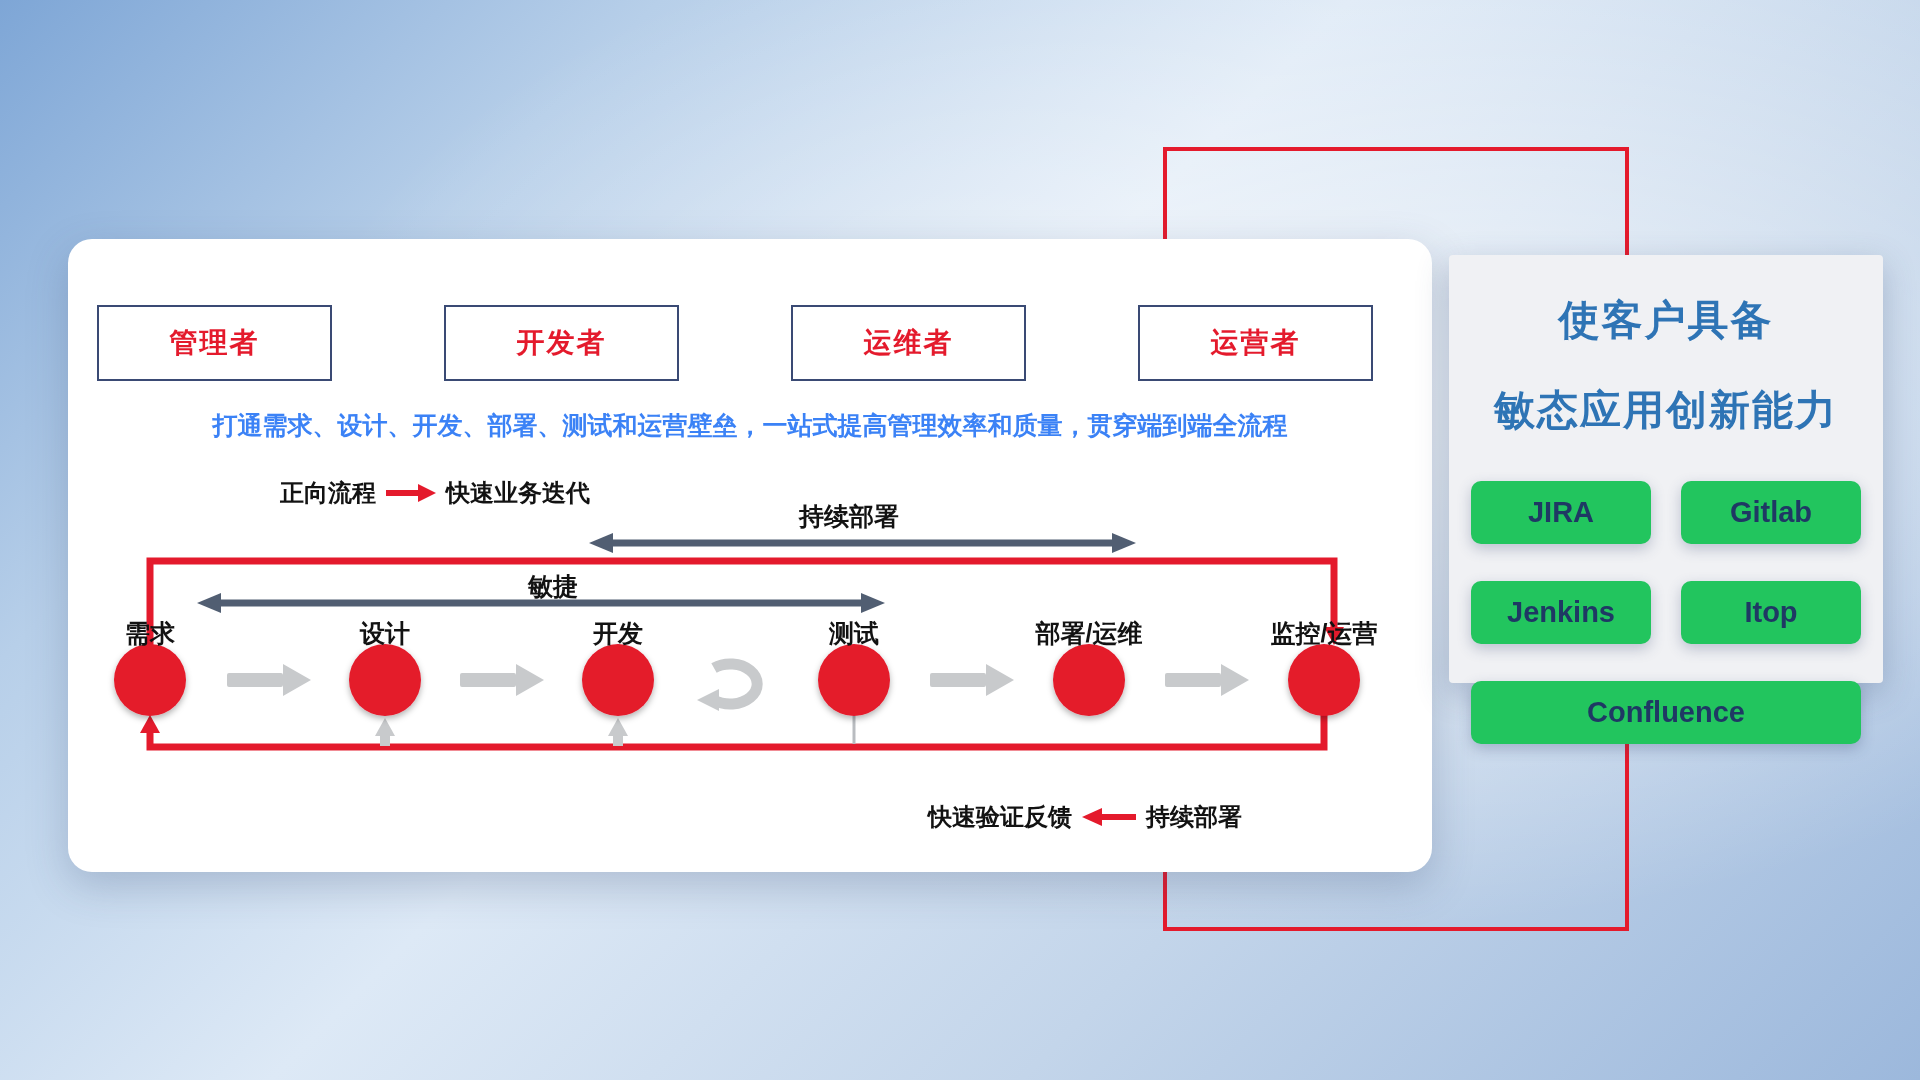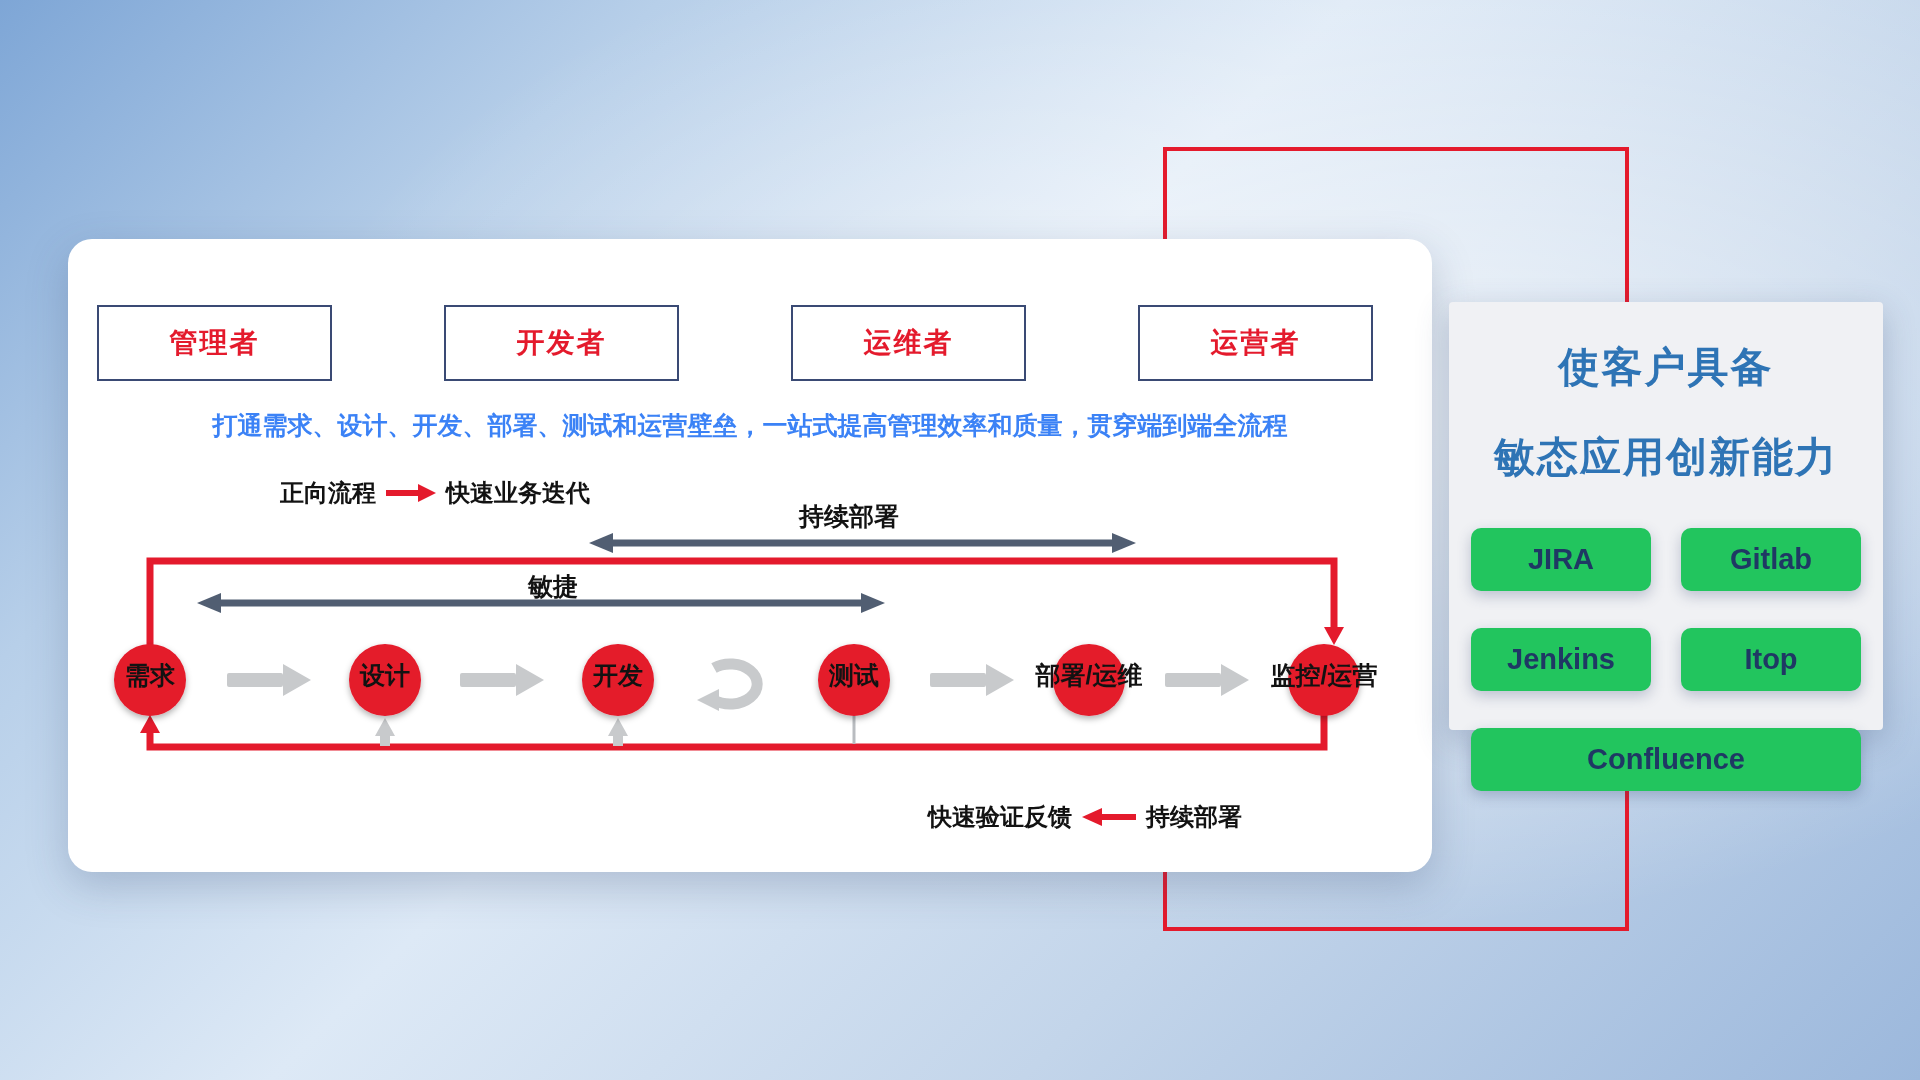--- a/index.html
+++ b/index.html
@@ -43,26 +43,25 @@
   }
   .legend{display:flex;align-items:center;gap:10px;position:absolute;}
   .legend-forward{left:212px;top:238px;}
   .legend-feedback{left:860px;top:562px;}
   .legend .txt{font-size:24px;font-weight:700;color:#121212;}
   .flow-svg{position:absolute;left:0;top:0;width:1364px;height:633px;}
   .float-label{
     position:absolute;text-align:center;font-size:25px;font-weight:700;color:#121212;
   }
   .stage-label{position:absolute;width:200px;top:378px;text-align:center;
-    font-size:25px;font-weight:700;color:#121212;margin-top:42px;}
+    font-size:25px;font-weight:700;color:#121212;}
   .panel{
     position:absolute;left:1449px;top:255px;width:434px;height:428px;
     background:#f0f1f4;border-radius:4px;z-index:3;
     box-shadow:0 10px 32px rgba(60,80,120,.3);
-    margin-top:47px;
   }
   .panel-title{
     position:absolute;left:0;width:100%;text-align:center;
     color:var(--blue);font-size:41px;font-weight:700;letter-spacing:2px;
   }
   .panel-title.l1{top:38px;}
   .panel-title.l2{top:128px;}
   .tools{
     position:absolute;left:22px;top:226px;width:390px;
     display:grid;grid-template-columns:1fr 1fr;column-gap:30px;row-gap:37px;

